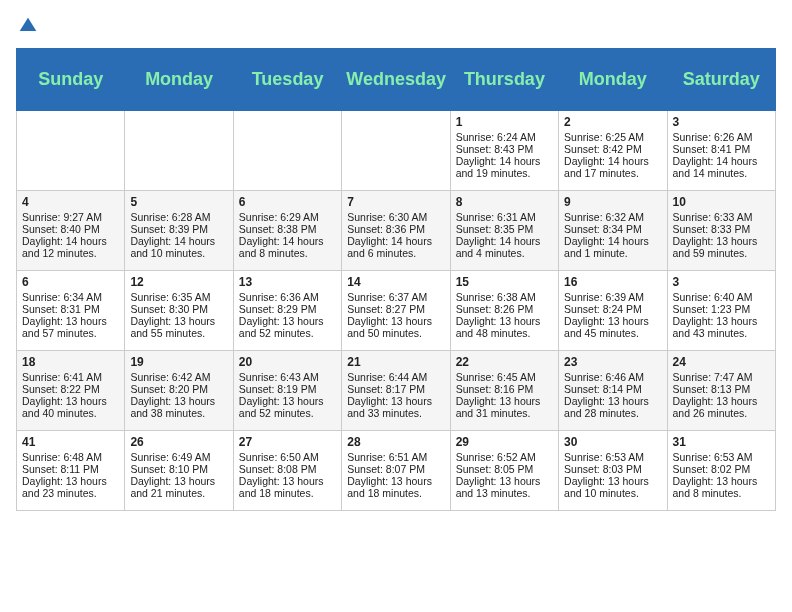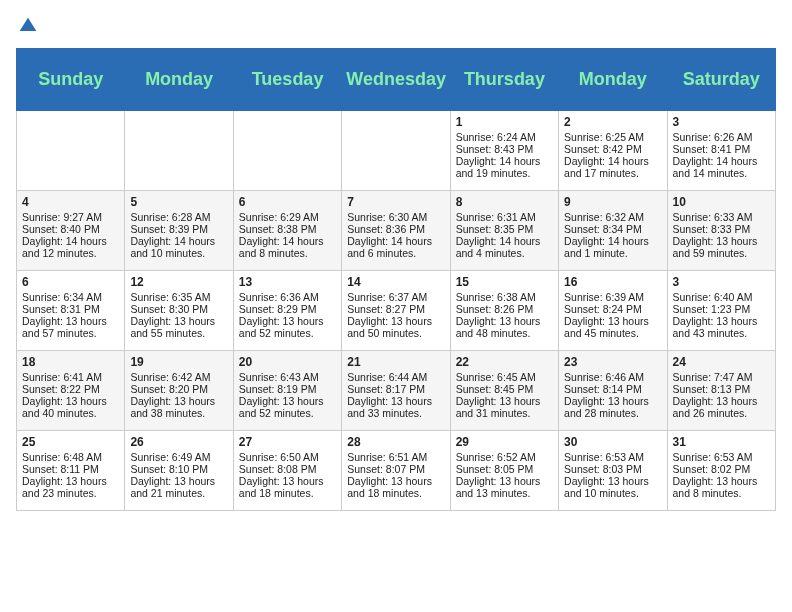--- a/index.html
+++ b/index.html
@@ -274,42 +274,42 @@
         <td>
           <span class="day-num">21</span>
           <div>Sunrise: 6:44 AM</div>
           <div>Sunset: 8:17 PM</div>
           <div>Daylight: 13 hours</div>
           <div>and 33 minutes.</div>
         </td>
         <td>
           <span class="day-num">22</span>
           <div>Sunrise: 6:45 AM</div>
-          <div>Sunset: 8:45 PM</div>
+          <div>Sunset: 8:16 PM</div>
           <div>Daylight: 13 hours</div>
           <div>and 31 minutes.</div>
         </td>
         <td>
           <span class="day-num">23</span>
           <div>Sunrise: 6:46 AM</div>
           <div>Sunset: 8:14 PM</div>
           <div>Daylight: 13 hours</div>
           <div>and 28 minutes.</div>
         </td>
         <td>
           <span class="day-num">24</span>
           <div>Sunrise: 7:47 AM</div>
           <div>Sunset: 8:13 PM</div>
           <div>Daylight: 13 hours</div>
           <div>and 26 minutes.</div>
         </td>
       </tr>
       <tr>
         <td>
-          <span class="day-num">25</span>
+          <span class="day-num">41</span>
           <div>Sunrise: 6:48 AM</div>
           <div>Sunset: 8:11 PM</div>
           <div>Daylight: 13 hours</div>
           <div>and 23 minutes.</div>
         </td>
         <td>
           <span class="day-num">26</span>
           <div>Sunrise: 6:49 AM</div>
           <div>Sunset: 8:10 PM</div>
           <div>Daylight: 13 hours</div>

